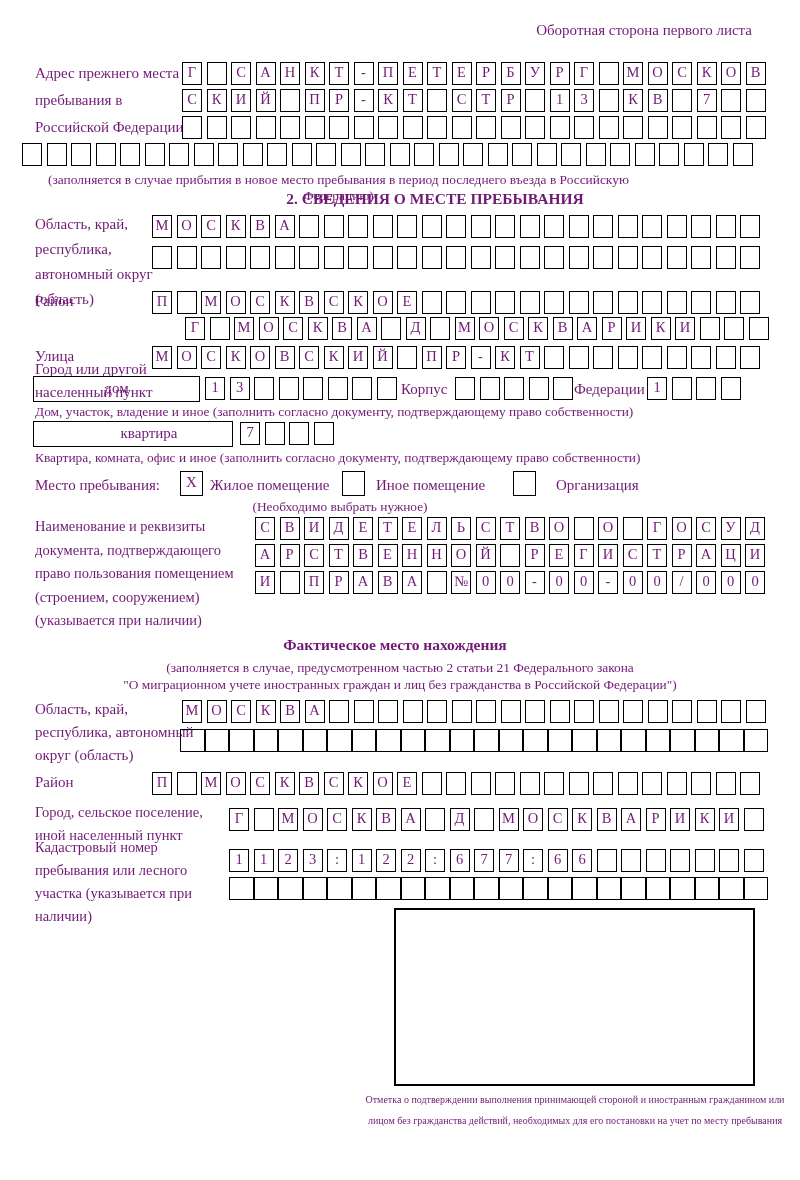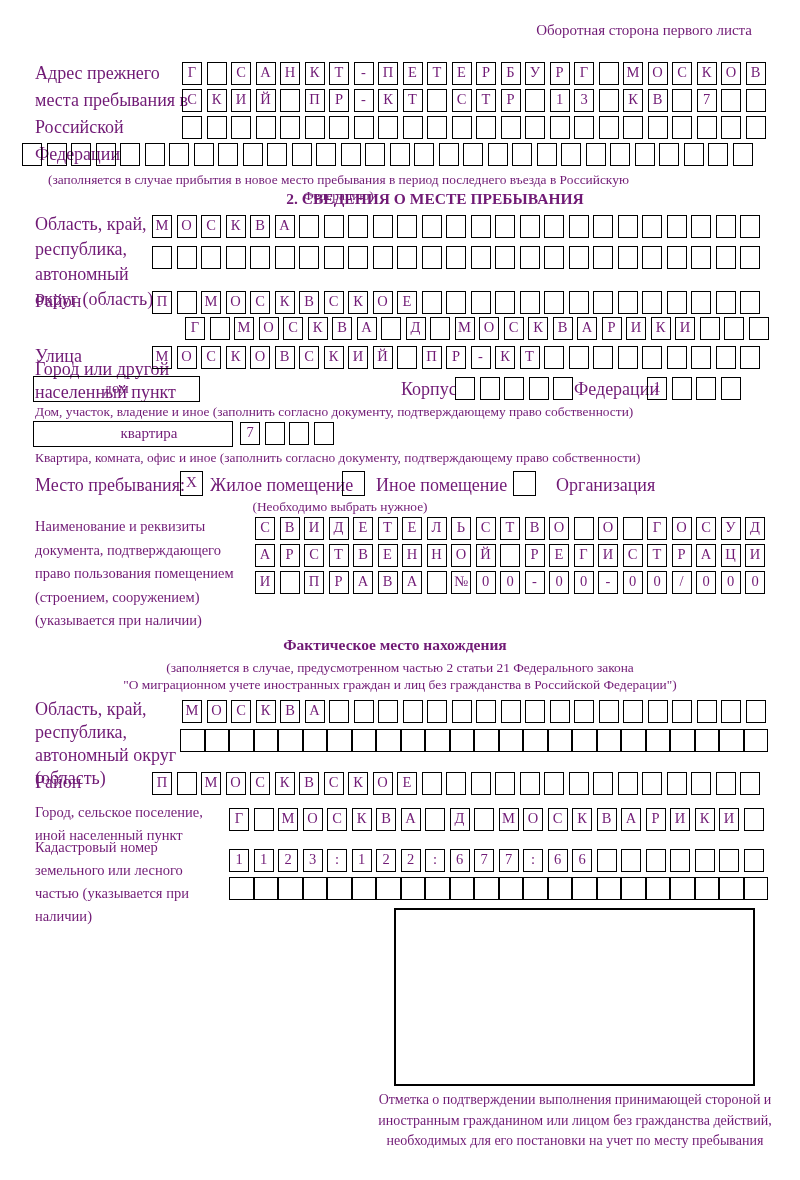--- a/index.html
+++ b/index.html
@@ -1,21 +1,21 @@
 <!DOCTYPE html>
 <html><head>
 <meta charset="utf-8">
 <style>
   html,body{margin:0;padding:0;background:#ffffff;}
   .page{
     position:relative;width:800px;height:1180px;background:#fff;
     font-family:"Liberation Serif", serif;color:#701a75;overflow:hidden;
   }
   .abs{position:absolute;}
-  .lbl{font-size:18px;line-height:25px;}
+  .lbl{font-size:15px;line-height:25px;}
   .cap{font-size:13.4px;}
   .ttl{font-weight:bold;font-size:15.5px;text-align:center;}
   .center{text-align:center;}
   .boxrow{white-space:nowrap;height:23px;}
   .cell{
     display:inline-block;box-sizing:border-box;width:20px;height:23px;
     border:1.6px solid #000;margin-right:4.5px;text-align:center;
     font-size:14.5px;line-height:19px;vertical-align:top;
     font-family:"Liberation Serif", serif;
   }
@@ -53,20 +53,21 @@
   <div class="abs lbl" style="left:35px;top:289px;">Район</div>
   <div class="abs boxrow" style="left:152px;top:291px;"><span class="cell">П</span><span class="cell"></span><span class="cell">М</span><span class="cell">О</span><span class="cell">С</span><span class="cell">К</span><span class="cell">В</span><span class="cell">С</span><span class="cell">К</span><span class="cell">О</span><span class="cell">Е</span><span class="cell"></span><span class="cell"></span><span class="cell"></span><span class="cell"></span><span class="cell"></span><span class="cell"></span><span class="cell"></span><span class="cell"></span><span class="cell"></span><span class="cell"></span><span class="cell"></span><span class="cell"></span><span class="cell"></span><span class="cell"></span></div>
 
   <div class="abs lbl" style="left:35px;top:312px;width:155px;line-height:23px;margin-top:46px;">Город или другой населенный пункт</div>
   <div class="abs boxrow" style="left:185px;top:317px;"><span class="cell">Г</span><span class="cell"></span><span class="cell">М</span><span class="cell">О</span><span class="cell">С</span><span class="cell">К</span><span class="cell">В</span><span class="cell">А</span><span class="cell"></span><span class="cell">Д</span><span class="cell"></span><span class="cell">М</span><span class="cell">О</span><span class="cell">С</span><span class="cell">К</span><span class="cell">В</span><span class="cell">А</span><span class="cell">Р</span><span class="cell">И</span><span class="cell">К</span><span class="cell">И</span><span class="cell"></span><span class="cell"></span><span class="cell"></span></div>
 
   <div class="abs lbl" style="left:35px;top:344px;">Улица</div>
   <div class="abs boxrow" style="left:152px;top:346px;"><span class="cell">М</span><span class="cell">О</span><span class="cell">С</span><span class="cell">К</span><span class="cell">О</span><span class="cell">В</span><span class="cell">С</span><span class="cell">К</span><span class="cell">И</span><span class="cell">Й</span><span class="cell"></span><span class="cell">П</span><span class="cell">Р</span><span class="cell">-</span><span class="cell">К</span><span class="cell">Т</span><span class="cell"></span><span class="cell"></span><span class="cell"></span><span class="cell"></span><span class="cell"></span><span class="cell"></span><span class="cell"></span><span class="cell"></span><span class="cell"></span></div>
 
   <div class="abs wide" style="left:33px;top:376px;width:167px;">дом</div>
+  <div class="abs boxrow" style="left:205px;top:377px;"><span class="cell">1</span><span class="cell">3</span><span class="cell"></span><span class="cell"></span><span class="cell"></span><span class="cell"></span><span class="cell"></span><span class="cell"></span></div>
   <div class="abs lbl" style="left:401px;top:378px;line-height:23px;">Корпус</div>
   <div class="abs boxrow" style="left:455px;top:377px;"><span class="cell"></span><span class="cell"></span><span class="cell"></span><span class="cell"></span><span class="cell"></span></div>
   <div class="abs lbl" style="left:574px;top:378px;line-height:23px;">Федерации</div>
   <div class="abs boxrow" style="left:647px;top:377px;"><span class="cell">1</span><span class="cell"></span><span class="cell"></span><span class="cell"></span></div>
   <div class="abs cap" style="left:35px;top:404px;width:760px;">Дом, участок, владение и иное (заполнить согласно документу, подтверждающему право собственности)</div>
 
   <div class="abs wide" style="left:33px;top:421px;width:200px;padding-left:32px;">квартира</div>
   <div class="abs boxrow" style="left:240px;top:422px;"><span class="cell">7</span><span class="cell"></span><span class="cell"></span><span class="cell"></span></div>
   <div class="abs cap" style="left:35px;top:450px;width:760px;">Квартира, комната, офис и иное (заполнить согласно документу, подтверждающему право собственности)</div>
 
@@ -91,20 +92,20 @@
   <div class="abs lbl" style="left:35px;top:698px;width:162px;line-height:23px;">Область, край, республика, автономный округ (область)</div>
   <div class="abs boxrow" style="left:182px;top:700px;"><span class="cell">М</span><span class="cell">О</span><span class="cell">С</span><span class="cell">К</span><span class="cell">В</span><span class="cell">А</span><span class="cell"></span><span class="cell"></span><span class="cell"></span><span class="cell"></span><span class="cell"></span><span class="cell"></span><span class="cell"></span><span class="cell"></span><span class="cell"></span><span class="cell"></span><span class="cell"></span><span class="cell"></span><span class="cell"></span><span class="cell"></span><span class="cell"></span><span class="cell"></span><span class="cell"></span><span class="cell"></span></div>
   <div class="abs boxrow contig" style="left:180px;top:729px;"><span class="cell"></span><span class="cell"></span><span class="cell"></span><span class="cell"></span><span class="cell"></span><span class="cell"></span><span class="cell"></span><span class="cell"></span><span class="cell"></span><span class="cell"></span><span class="cell"></span><span class="cell"></span><span class="cell"></span><span class="cell"></span><span class="cell"></span><span class="cell"></span><span class="cell"></span><span class="cell"></span><span class="cell"></span><span class="cell"></span><span class="cell"></span><span class="cell"></span><span class="cell"></span><span class="cell"></span></div>
 
   <div class="abs lbl" style="left:35px;top:770px;">Район</div>
   <div class="abs boxrow" style="left:152px;top:772px;"><span class="cell">П</span><span class="cell"></span><span class="cell">М</span><span class="cell">О</span><span class="cell">С</span><span class="cell">К</span><span class="cell">В</span><span class="cell">С</span><span class="cell">К</span><span class="cell">О</span><span class="cell">Е</span><span class="cell"></span><span class="cell"></span><span class="cell"></span><span class="cell"></span><span class="cell"></span><span class="cell"></span><span class="cell"></span><span class="cell"></span><span class="cell"></span><span class="cell"></span><span class="cell"></span><span class="cell"></span><span class="cell"></span><span class="cell"></span></div>
 
   <div class="abs" style="left:35px;top:801px;width:200px;font-size:14.5px;line-height:23px;">Город, сельское поселение, иной населенный пункт</div>
   <div class="abs boxrow" style="left:229px;top:808px;"><span class="cell">Г</span><span class="cell"></span><span class="cell">М</span><span class="cell">О</span><span class="cell">С</span><span class="cell">К</span><span class="cell">В</span><span class="cell">А</span><span class="cell"></span><span class="cell">Д</span><span class="cell"></span><span class="cell">М</span><span class="cell">О</span><span class="cell">С</span><span class="cell">К</span><span class="cell">В</span><span class="cell">А</span><span class="cell">Р</span><span class="cell">И</span><span class="cell">К</span><span class="cell">И</span><span class="cell"></span></div>
 
-  <div class="abs" style="left:35px;top:836px;width:182px;font-size:14.5px;line-height:23px;">Кадастровый номер земельного или лесного частью (указывается при наличии)</div>
+  <div class="abs" style="left:35px;top:836px;width:182px;font-size:14.5px;line-height:23px;">Кадастровый номер пребывания или лесного участка (указывается при наличии)</div>
   <div class="abs boxrow" style="left:229px;top:849px;"><span class="cell">1</span><span class="cell">1</span><span class="cell">2</span><span class="cell">3</span><span class="cell">:</span><span class="cell">1</span><span class="cell">2</span><span class="cell">2</span><span class="cell">:</span><span class="cell">6</span><span class="cell">7</span><span class="cell">7</span><span class="cell">:</span><span class="cell">6</span><span class="cell">6</span><span class="cell"></span><span class="cell"></span><span class="cell"></span><span class="cell"></span><span class="cell"></span><span class="cell"></span><span class="cell"></span></div>
   <div class="abs boxrow contig" style="left:229px;top:877px;"><span class="cell"></span><span class="cell"></span><span class="cell"></span><span class="cell"></span><span class="cell"></span><span class="cell"></span><span class="cell"></span><span class="cell"></span><span class="cell"></span><span class="cell"></span><span class="cell"></span><span class="cell"></span><span class="cell"></span><span class="cell"></span><span class="cell"></span><span class="cell"></span><span class="cell"></span><span class="cell"></span><span class="cell"></span><span class="cell"></span><span class="cell"></span><span class="cell"></span></div>
 
   <div class="stamp" style="left:394px;top:908px;width:357px;height:174px;"></div>
-  <div class="abs center" style="left:355px;top:1090px;width:440px;font-size:14px;line-height:20.5px;">Отметка о подтверждении выполнения принимающей стороной и иностранным гражданином или лицом без гражданства действий, необходимых для его постановки на учет по месту пребывания</div>
+  <div class="abs center" style="left:355px;top:1090px;width:440px;font-size:10px;line-height:20.5px;">Отметка о подтверждении выполнения принимающей стороной и иностранным гражданином или лицом без гражданства действий, необходимых для его постановки на учет по месту пребывания</div>
 
 </div>
 
 </body></html>

